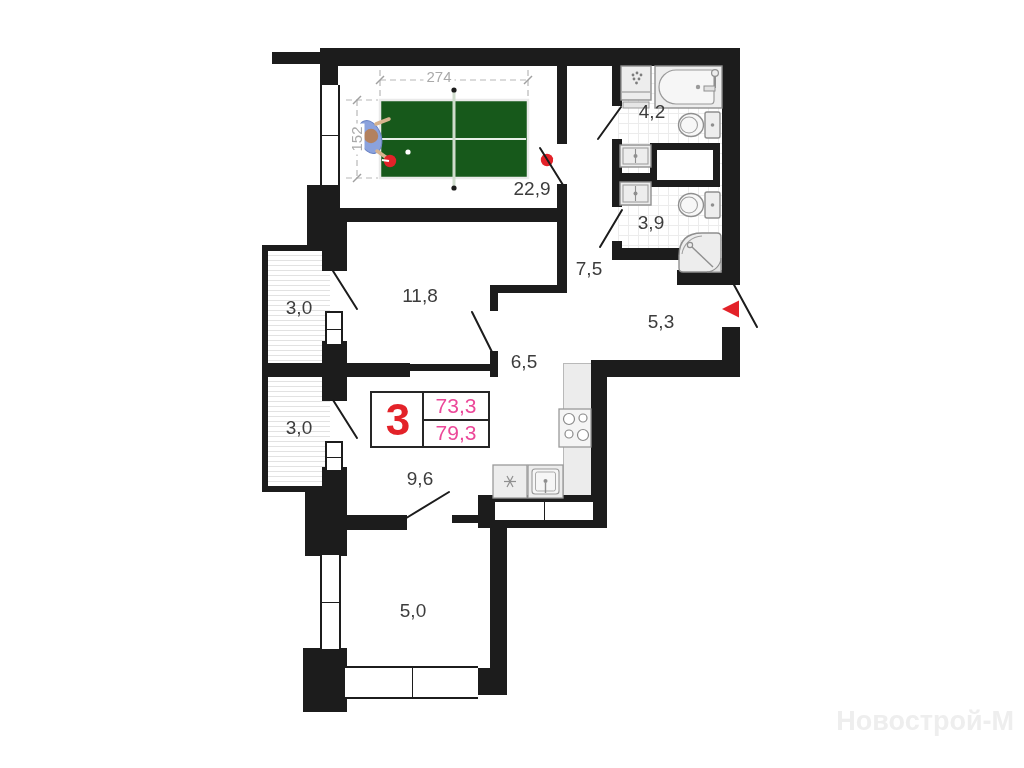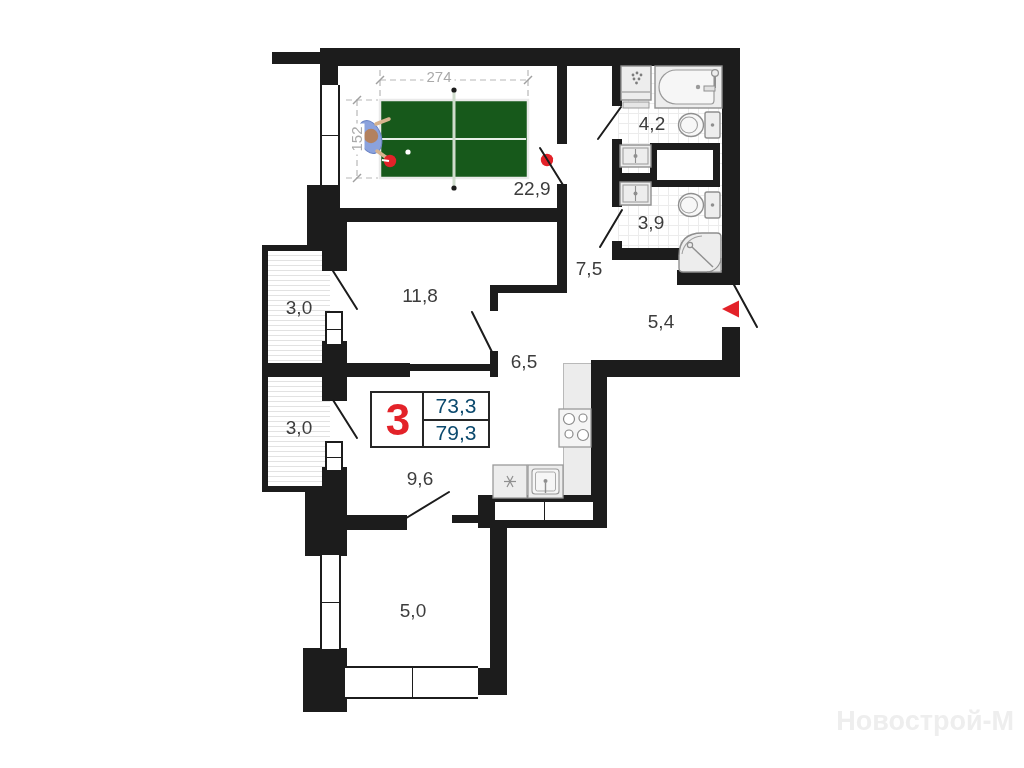--- a/index.html
+++ b/index.html
@@ -33,21 +33,21 @@
        font-size:15px;color:#a9a9a9;background:#fff;padding:0 3px;white-space:nowrap;}
   .dim.rot{transform:translate(-50%,-50%) rotate(-90deg);}
   #infobox{position:absolute;left:370px;top:391px;width:116px;height:53px;z-index:5;
        border:2px solid #262626;background:#fff;display:flex;}
   #infobox .cell3{width:50px;display:flex;align-items:center;justify-content:center;
        border-right:2px solid #262626;}
   #infobox .cell3 span{font-size:44px;line-height:44px;font-weight:800;color:var(--accent-red);
        letter-spacing:-2px;}
   #infobox .areas{flex:1;display:flex;flex-direction:column;}
   #infobox .areas div{flex:1;display:flex;align-items:center;justify-content:center;
-       font-size:21px;color:#0c4a6e;}
+       font-size:21px;color:#ec4899;}
   #infobox .areas div:first-child{border-bottom:2px solid #262626;}
   #watermark{position:absolute;left:822px;top:706px;width:192px;z-index:5;text-align:right;
        font-size:27px;font-weight:700;color:#eeeeee;white-space:nowrap;}
 </style>
 </head>
 <body>
 
 <div id="plan">
 
   <div class="tile" style="left:618px;top:63px;width:104px;height:110px"></div>
@@ -234,22 +234,22 @@
       <line x1="545.5" y1="483" x2="545.5" y2="493" stroke="#8f8f8f" stroke-width="1.4"></line>
     </g>
   </svg>
 
   <div class="lbl" style="left:532px;top:189px">22,9</div>
   <div class="lbl" style="left:420px;top:296px">11,8</div>
   <div class="lbl" style="left:420px;top:479px">9,6</div>
   <div class="lbl" style="left:413px;top:611px">5,0</div>
   <div class="lbl" style="left:524px;top:362px">6,5</div>
   <div class="lbl" style="left:589px;top:269px">7,5</div>
-  <div class="lbl" style="left:661px;top:322px">5,4</div>
-  <div class="lbl" style="left:652px;top:124px">4,2</div>
+  <div class="lbl" style="left:661px;top:322px">5,3</div>
+  <div class="lbl" style="left:652px;top:112px">4,2</div>
   <div class="lbl" style="left:651px;top:223px">3,9</div>
   <div class="lbl" style="left:299px;top:308px">3,0</div>
   <div class="lbl" style="left:299px;top:428px">3,0</div>
 
   <div class="dim" style="left:439px;top:76px">274</div>
   <div class="dim rot" style="left:356px;top:139px">152</div>
 
   <div id="infobox">
     <div class="cell3">
       <span>3</span>

